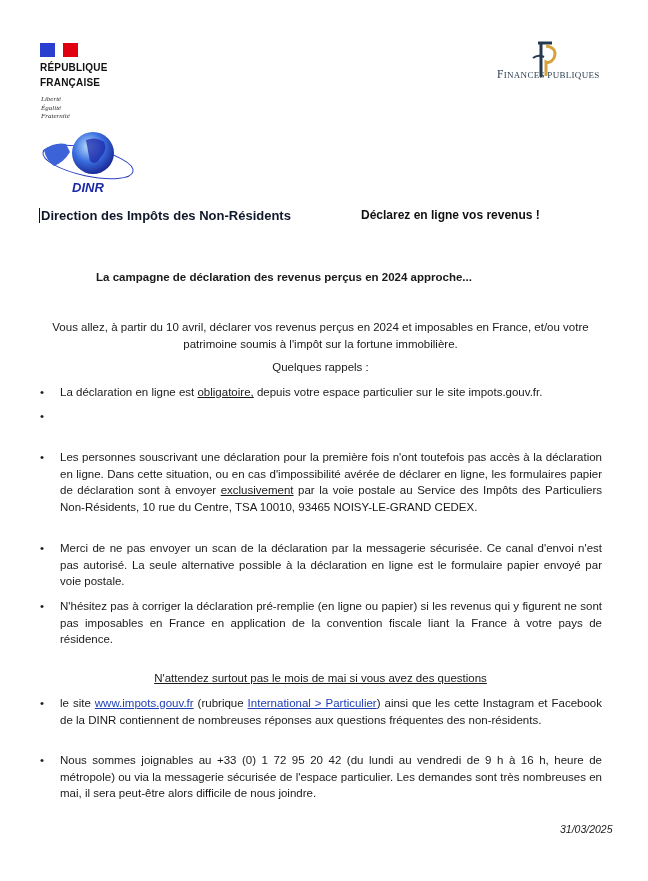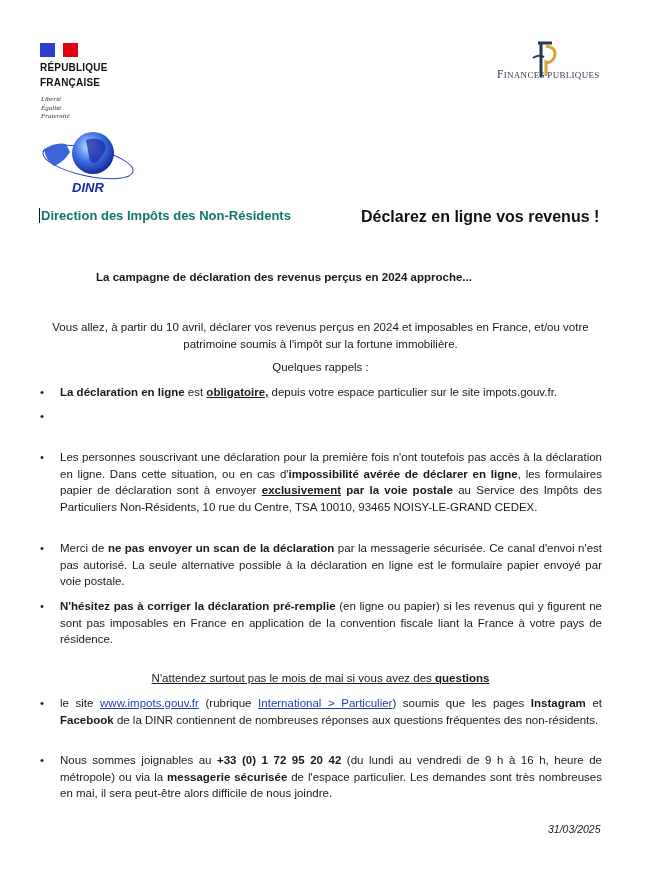--- a/index.html
+++ b/index.html
@@ -13,31 +13,31 @@
   .flag .r { flex:1; background:#e1000f; }
   .rf { left:40px; top:60px; font-weight:bold; font-size:10px; line-height:15px; letter-spacing:0.2px; color:#111; }
   .motto { left:41px; top:95px; font-family:"Liberation Serif", serif; font-style:italic; font-size:7px; line-height:8.5px; color:#333; }
   
   .dinr { left:38px; top:128px; width:100px; height:70px; }
   
   .fp-logo { left:530px; top:40px; width:30px; height:40px; }
   .fp-text { left:497px; top:68px; font-family:"Liberation Serif", serif; font-size:11.5px; color:#2c3e50; letter-spacing:0.3px; }
   .fp-text .sc { font-size:9px; }
   
-  .dir { left:39px; top:208px; font-size:13px; font-weight:bold; color:#0f766e; border-left:1px solid #111; padding-left:1px; }
-  .slogan { left:361px; top:208px; font-size:16px; font-weight:bold; color:#111; }
+  .dir { left:39px; top:208px; font-size:13px; font-weight:bold; color:#0f172a; border-left:1px solid #111; padding-left:1px; }
+  .slogan { left:361px; top:208px; font-size:12px; font-weight:bold; color:#111; }
   .campaign { left:0; width:568px; top:271px; text-align:center; font-size:11.5px; font-weight:bold; }
   
   .p { left:39px; width:563px; font-size:11.5px; line-height:16.5px;text-align:center; }
   .bul { left:60px; width:542px; font-size:11.5px; line-height:16.5px; text-align:justify; }
   .dot { position:absolute; left:-20px; top:0; }
-  b { font-weight:bold; }
+  b { font-weight:normal; }
   u { text-decoration:underline; }
   a.lnk { color:#1f3fb5; text-decoration:underline; }
-  .date { left:548px; top:823px; font-size:10.5px; font-style:italic; }
+  .date { left:560px; top:823px; font-size:10.5px; font-style:italic; }
 </style>
 </head>
 <body>
 
 <div class="abs flag">
   <div class="b"></div>
     <div class="w"></div>
     <div class="r"></div>
 </div>
 <div class="abs rf">
@@ -103,21 +103,21 @@
   <span class="dot">•</span>
   <b>N'hésitez pas à corriger la déclaration pré-remplie</b><span> (en ligne ou papier) si les revenus qui y figurent ne sont pas imposables en France en application de la convention fiscale liant la France à votre pays de résidence.</span>
 </div>
 
 <div class="abs p" style="top:670px;">
   <u><span>N'attendez surtout pas le mois de mai  si vous avez des </span><b>questions</b></u>
 </div>
 
 <div class="abs bul" style="top:695px;">
   <span class="dot">•</span>
-  <span>le site </span><a class="lnk">www.impots.gouv.fr</a><span> (rubrique </span><a class="lnk">International &gt; Particulier</a><span>) soumis que les pages </span><b>Instagram</b><span> et </span><b>Facebook</b><span> de la DINR contiennent de nombreuses réponses aux questions fréquentes des non-résidents.</span>
+  <span>le site </span><a class="lnk">www.impots.gouv.fr</a><span> (rubrique </span><a class="lnk">International &gt; Particulier</a><span>) ainsi que les cette </span><b>Instagram</b><span> et </span><b>Facebook</b><span> de la DINR contiennent de nombreuses réponses aux questions fréquentes des non-résidents.</span>
 </div>
 
 <div class="abs bul" style="top:752px;">
   <span class="dot">•</span>
   <span>Nous sommes joignables au </span><b>+33 (0) 1 72 95 20 42</b><span> (du lundi au vendredi de 9 h à 16 h, heure de métropole) ou via la </span><b>messagerie sécurisée</b><span> de l'espace particulier. Les demandes sont très nombreuses en mai, il sera peut-être alors difficile de nous joindre.</span>
 </div>
 
 <div class="abs date">31/03/2025</div>
 
 </body></html>

